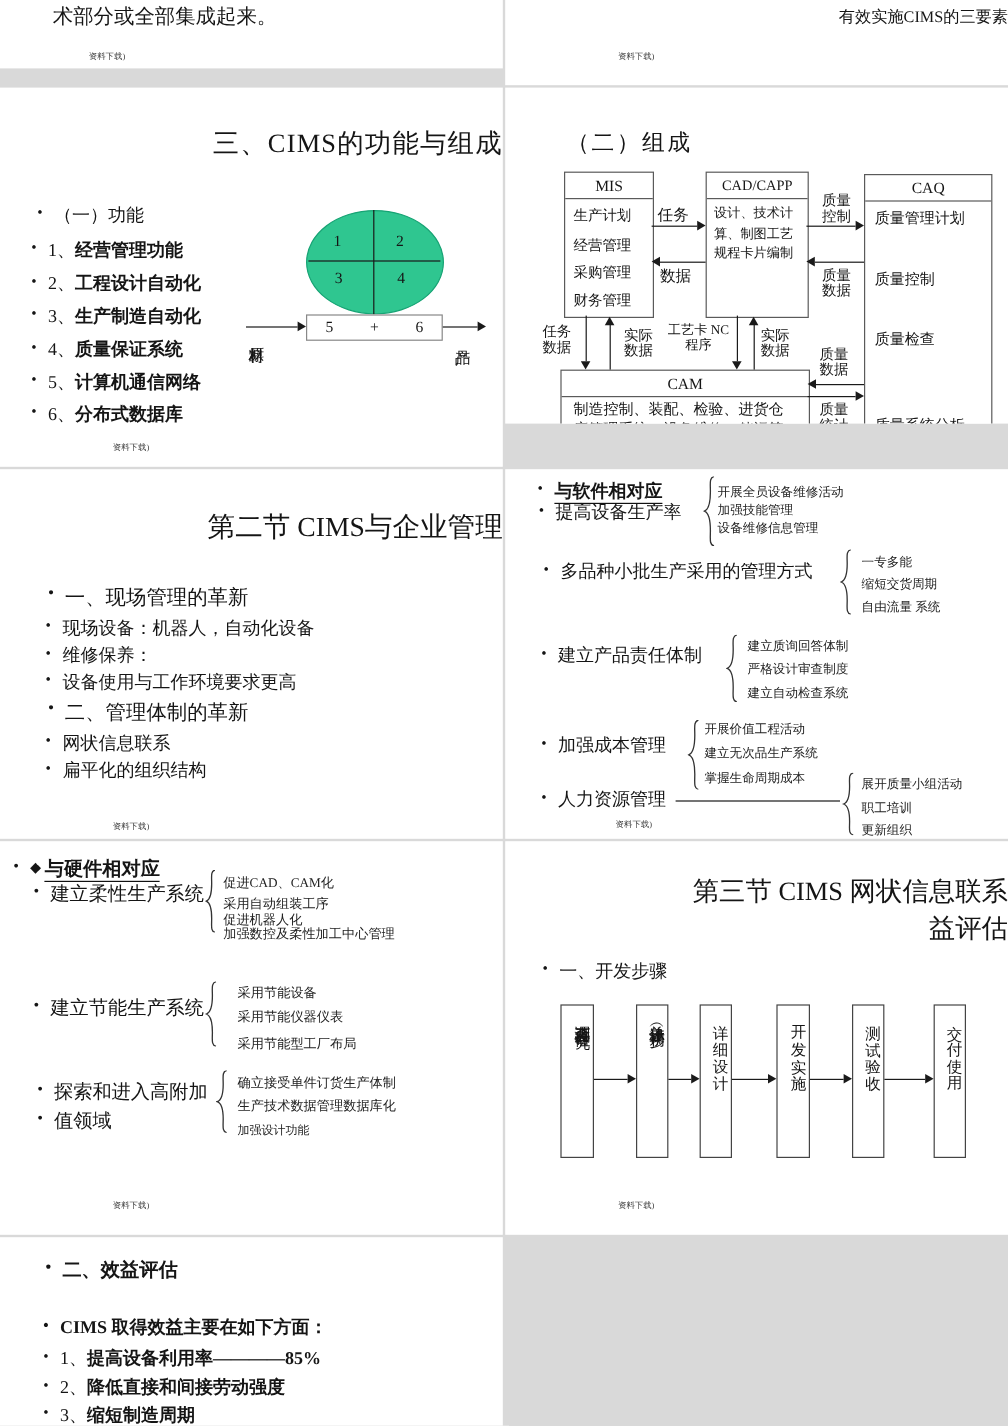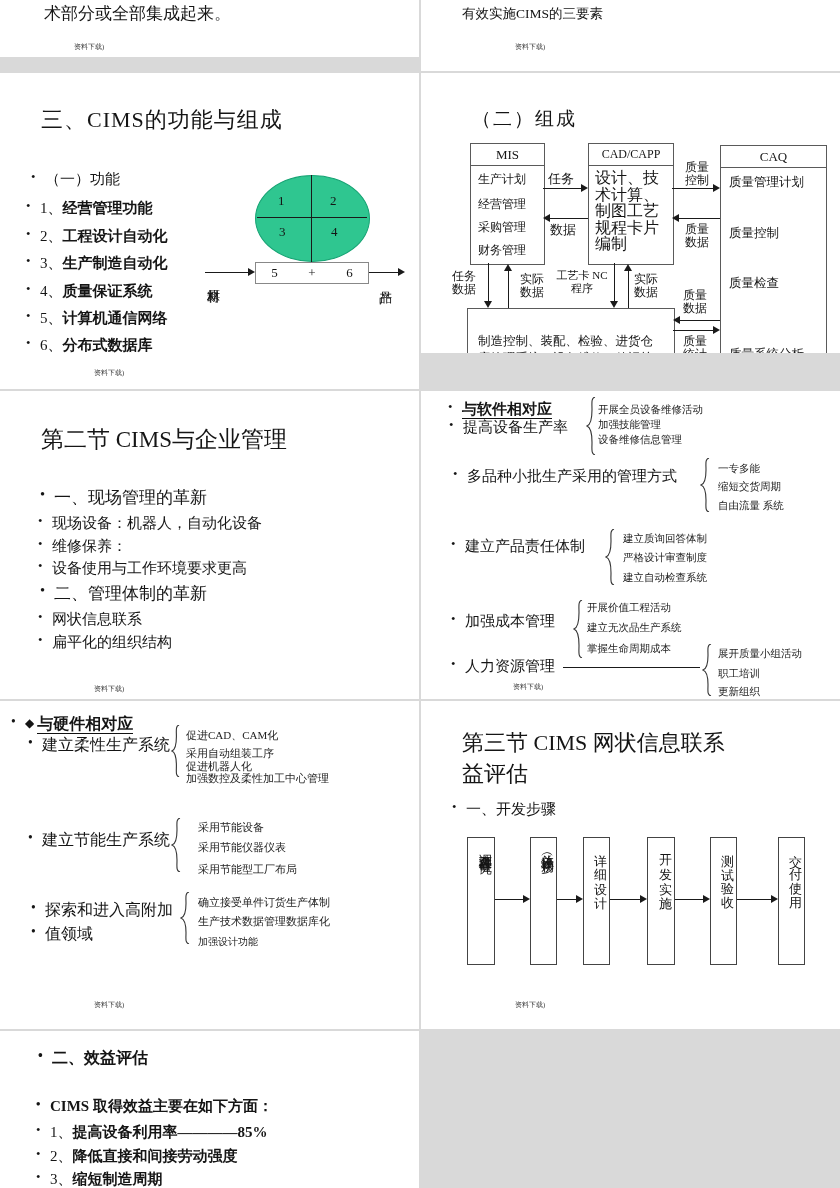--- a/index.html
+++ b/index.html
@@ -1,20 +1,20 @@
 <!DOCTYPE html>
 <html><head>
 <meta charset="utf-8">
 <style>
   html,body{margin:0;padding:0;}
   .page{position:relative;width:840px;height:1188px;background:#d9d9d9;
         font-family:"Liberation Serif","DejaVu Serif",serif;color:#151515;}
   .s{position:absolute;background:#fff;overflow:hidden;}
   .t{position:absolute;white-space:nowrap;}
-  .c{left:0;right:0;text-align:left;white-space:nowrap;margin-left:41px;}
+  .c{left:0;right:0;text-align:right;white-space:nowrap;margin-left:41px;}
   .li{position:absolute;white-space:nowrap;}
   .li::before{content:"•";position:absolute;left:-14px;top:0;font-size:0.85em;}
   .b{font-weight:bold;}
   .u{border-bottom:1.5px solid #111;padding-bottom:1px;}
   .ftr{position:absolute;font-size:7px;color:#3a3a3a;white-space:nowrap;}
   .vtx{writing-mode:vertical-rl;}
   .hl{position:absolute;height:0;border-top:1.2px solid #1a1a1a;}
   .vl{position:absolute;width:0;border-left:1.2px solid #1a1a1a;}
   .tri{position:absolute;width:0;height:0;}
   .tri.r{border-left:7px solid #1a1a1a;border-top:4px solid transparent;border-bottom:4px solid transparent;}
@@ -88,32 +88,33 @@
     <div class="box" style="left:49px;top:70px;width:73px;height:120px">
       <div class="bhead">MIS</div>
       <div class="bi" style="left:7px;top:27px">生产计划</div>
       <div class="bi" style="left:7px;top:52px">经营管理</div>
       <div class="bi" style="left:7px;top:75px">采购管理</div>
       <div class="bi" style="left:7px;top:98px">财务管理</div>
     </div>
 
     <div class="box" style="left:167px;top:70px;width:84px;height:120px">
       <div class="bhead" style="font-size:12px">CAD/CAPP</div>
-      <div class="wrap" style="left:6px;top:26px;width:66px;font-size:16px;line-height:16.5px">设计、技术计算、制图工艺规程卡片编制</div>
+      <div class="wrap" style="left:6px;top:26px;width:66px;font-size:11px;line-height:16.5px">设计、技术计算、制图工艺规程卡片编制</div>
     </div>
 
     <div class="box" style="left:299px;top:72px;width:105px;height:222px">
       <div class="bhead">CAQ</div>
       <div class="bi" style="left:8px;top:28px;font-size:12.5px">质量管理计划</div>
       <div class="bi" style="left:8px;top:79px;font-size:12.5px">质量控制</div>
       <div class="bi" style="left:8px;top:129px;font-size:12.5px">质量检查</div>
       <div class="bi" style="left:8px;top:200px;font-size:12.5px">质量系统分析</div>
     </div>
 
     <div class="box" style="left:46px;top:235px;width:206px;height:62px">
+      <div class="bhead">CAM</div>
       <div class="wrap" style="left:10px;top:24px;width:180px;font-size:12.5px;line-height:17px">制造控制、装配、检验、进货仓库管理系统、设备维修、储运等</div>
     </div>
 
     <div class="t" style="left:127px;top:97px;font-size:13px">任务</div>
     <div class="hl" style="left:122px;top:115px;width:38px"></div>
     <div class="tri r" style="left:160px;top:111px"></div>
     <div class="tri l" style="left:122px;top:141px"></div>
     <div class="hl" style="left:129px;top:145px;width:38px"></div>
     <div class="t" style="left:129px;top:148px;font-size:13px">数据</div>
 

